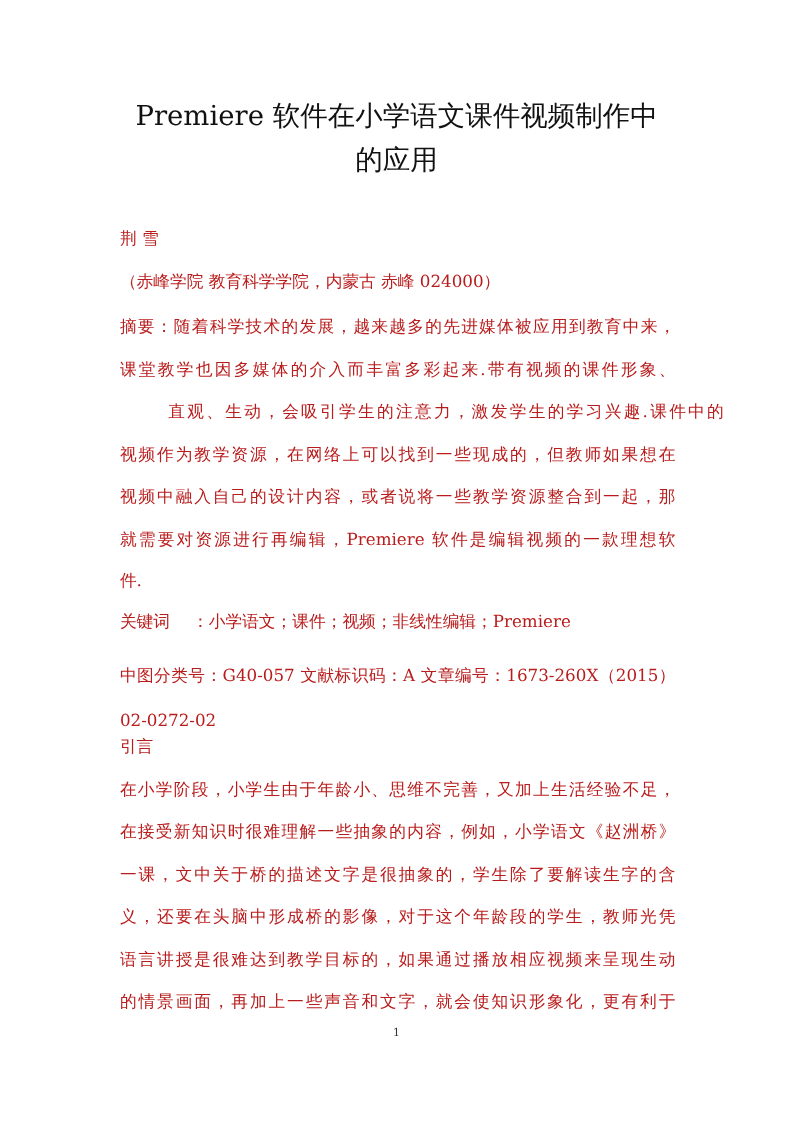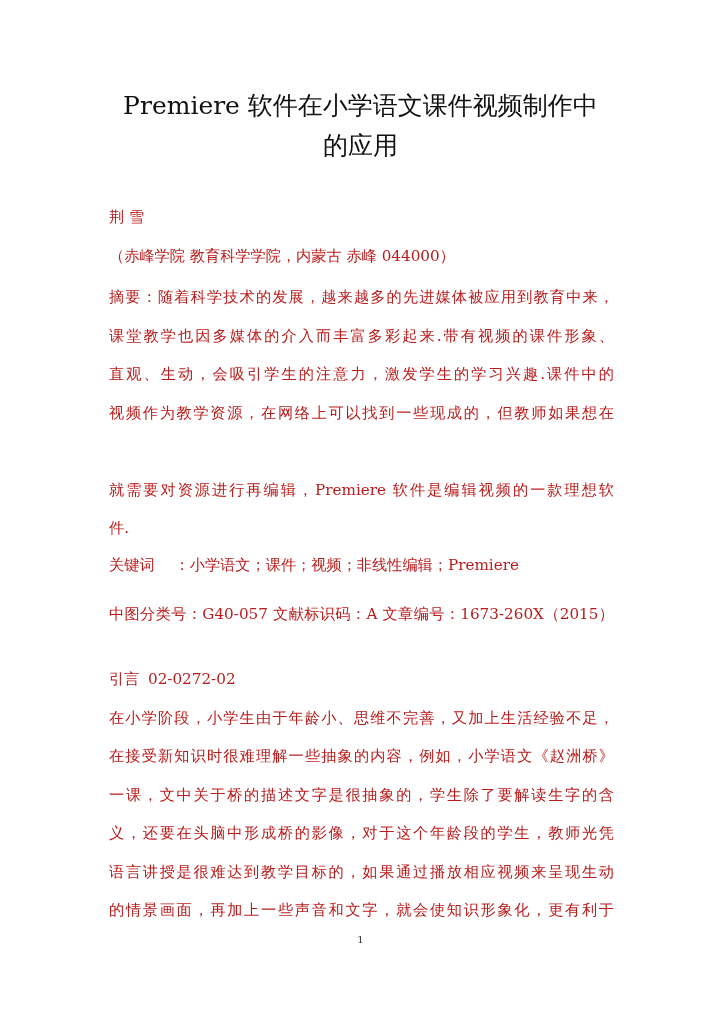--- a/index.html
+++ b/index.html
@@ -16,32 +16,33 @@
 </head>
 <body>
 
 <div class="page">
   <div class="title">
     <div>Premiere 软件在小学语文课件视频制作中</div>
     <div>的应用</div>
   </div>
 
   <div class="line" style="top:206px;">荆 雪</div>
-  <div class="line" style="top:245px;">（赤峰学院 教育科学学院，内蒙古 赤峰 044000）</div>
+  <div class="line" style="top:245px;">（赤峰学院 教育科学学院，内蒙古 赤峰 024000）</div>
 
   <div class="line justify" style="top:286px;">摘要：随着科学技术的发展，越来越多的先进媒体被应用到教育中来，</div>
   <div class="line justify" style="top:325px;">课堂教学也因多媒体的介入而丰富多彩起来.带有视频的课件形象、</div>
-  <div class="line justify" style="top:363px;">直观、生动，会吸引学生的注意力，激发学生的学习兴趣.课件中的</div>
+  <div class="line justify" style="top:363px;margin-left:44px;">直观、生动，会吸引学生的注意力，激发学生的学习兴趣.课件中的</div>
   <div class="line justify" style="top:402px;">视频作为教学资源，在网络上可以找到一些现成的，但教师如果想在</div>
+  <div class="line justify" style="top:440px;">视频中融入自己的设计内容，或者说将一些教学资源整合到一起，那</div>
   <div class="line justify" style="top:479px;">就需要对资源进行再编辑，Premiere 软件是编辑视频的一款理想软</div>
   <div class="line" style="top:517px;">件.</div>
 
   <div class="line" style="top:554px;">关键词　 ：小学语文；课件；视频；非线性编辑；Premiere</div>
   <div class="line justify" style="top:592px;margin-top:11px;">中图分类号：G40-057 文献标识码：A 文章编号：1673-260X（2015）</div>
-  <div class="line" style="top:668px;margin-left:39px;">02-0272-02</div>
+  <div class="line" style="top:644px;">02-0272-02</div>
   <div class="line" style="top:668px;">引言</div>
 
   <div class="line justify" style="top:745px;">在接受新知识时很难理解一些抽象的内容，例如，小学语文《赵洲桥》</div>
   <div class="line justify" style="top:707px;">在小学阶段，小学生由于年龄小、思维不完善，又加上生活经验不足，</div>
   <div class="line justify" style="top:784px;">一课，文中关于桥的描述文字是很抽象的，学生除了要解读生字的含</div>
   <div class="line justify" style="top:822px;">义，还要在头脑中形成桥的影像，对于这个年龄段的学生，教师光凭</div>
   <div class="line justify" style="top:861px;">语言讲授是很难达到教学目标的，如果通过播放相应视频来呈现生动</div>
   <div class="line justify" style="top:899px;">的情景画面，再加上一些声音和文字，就会使知识形象化，更有利于</div>
 
   <div class="pagenum">1</div>

